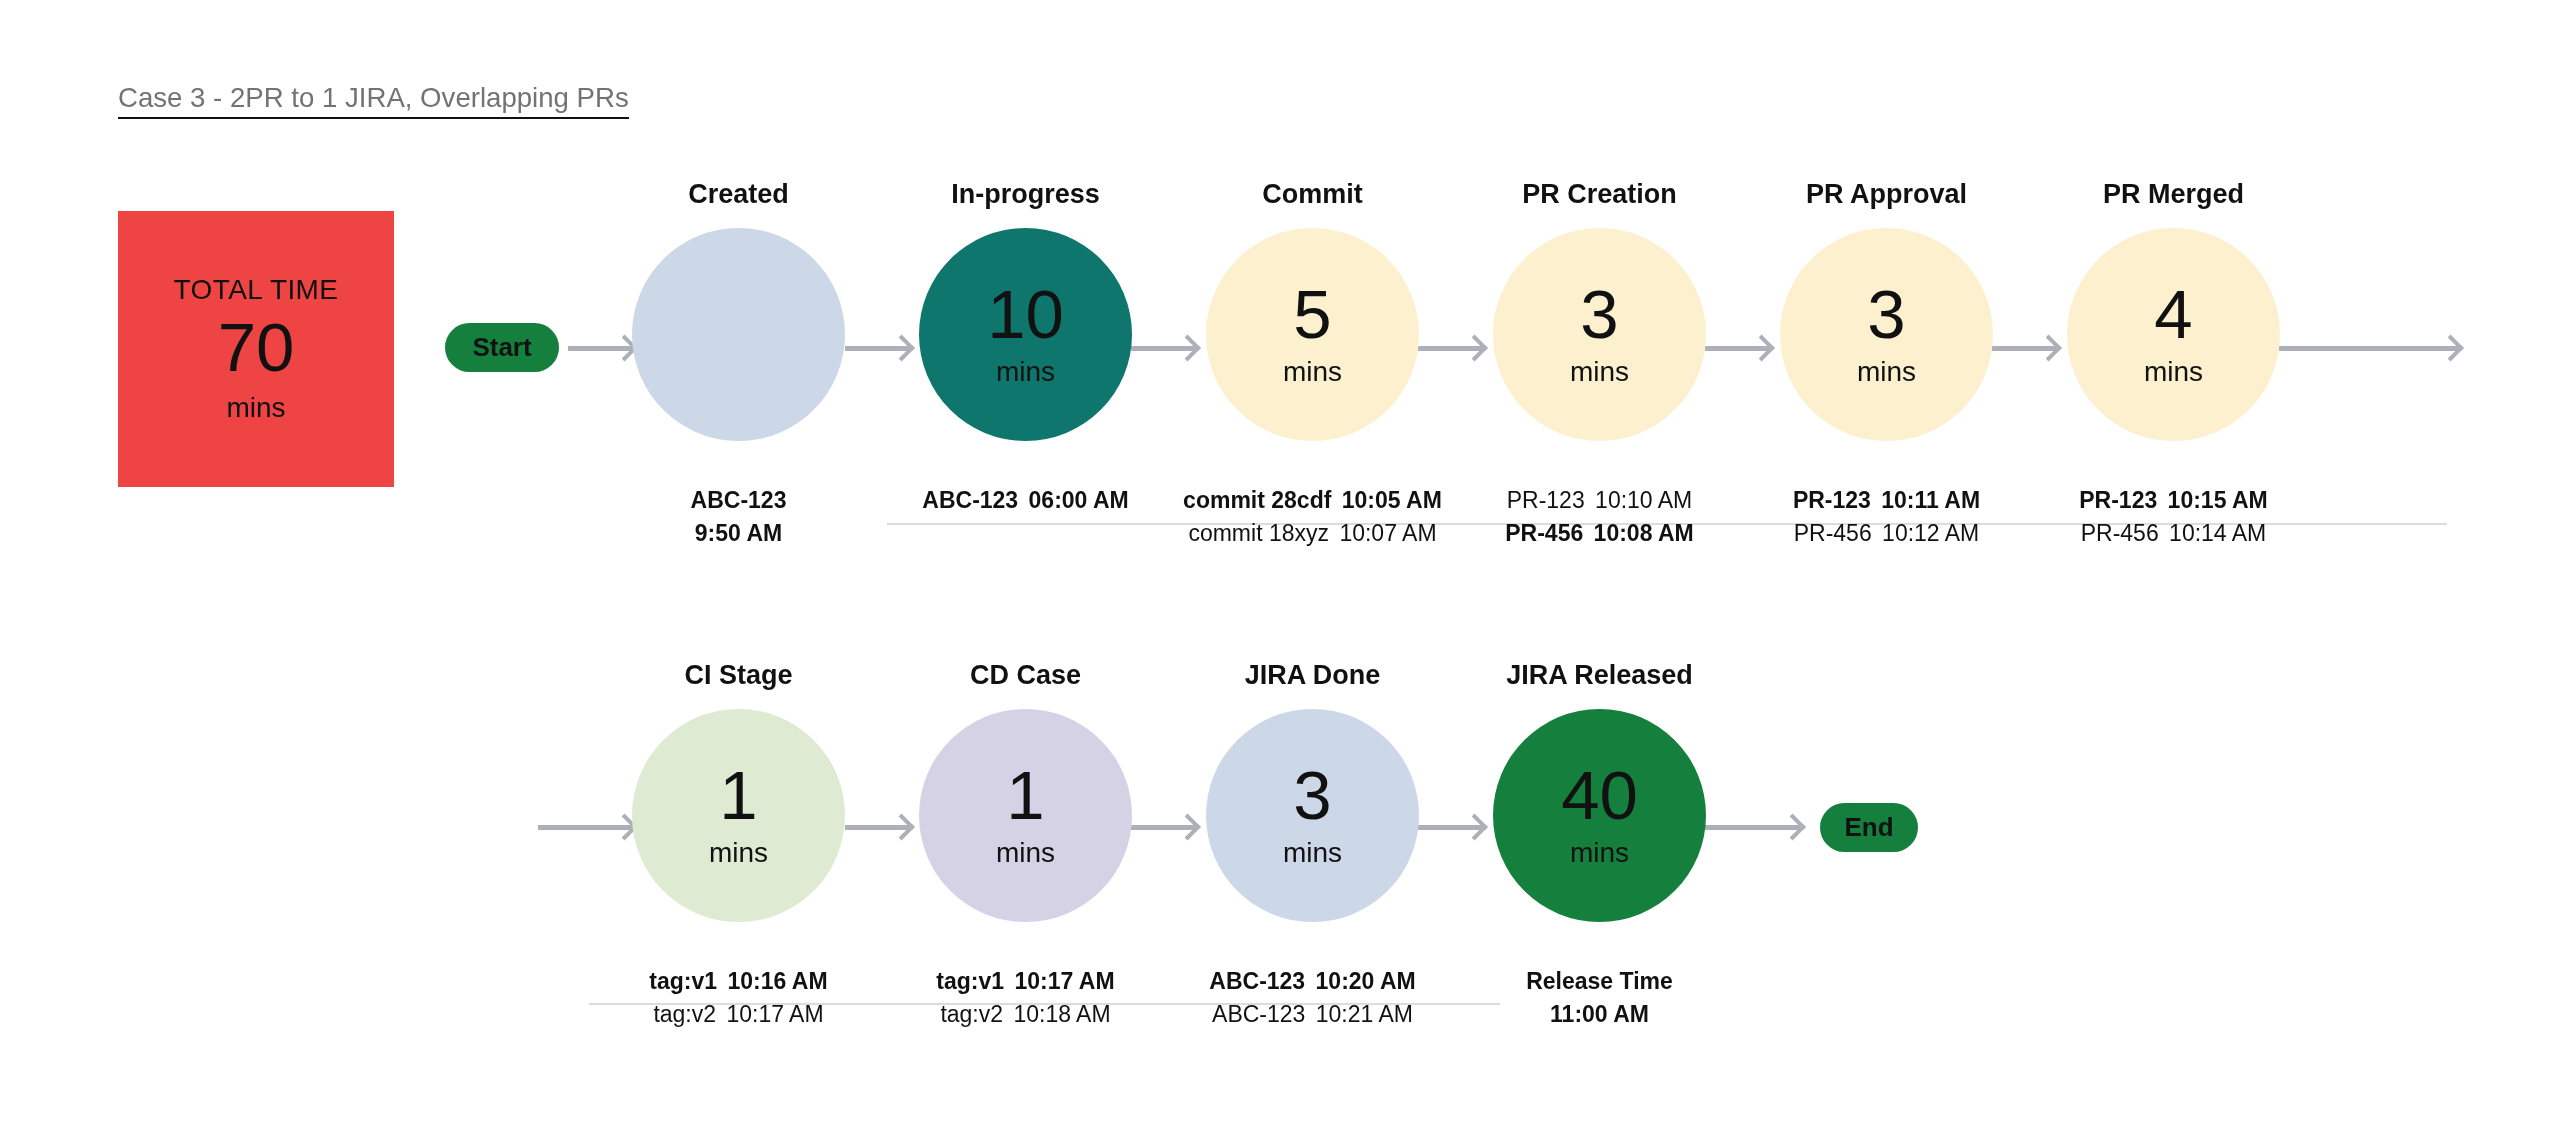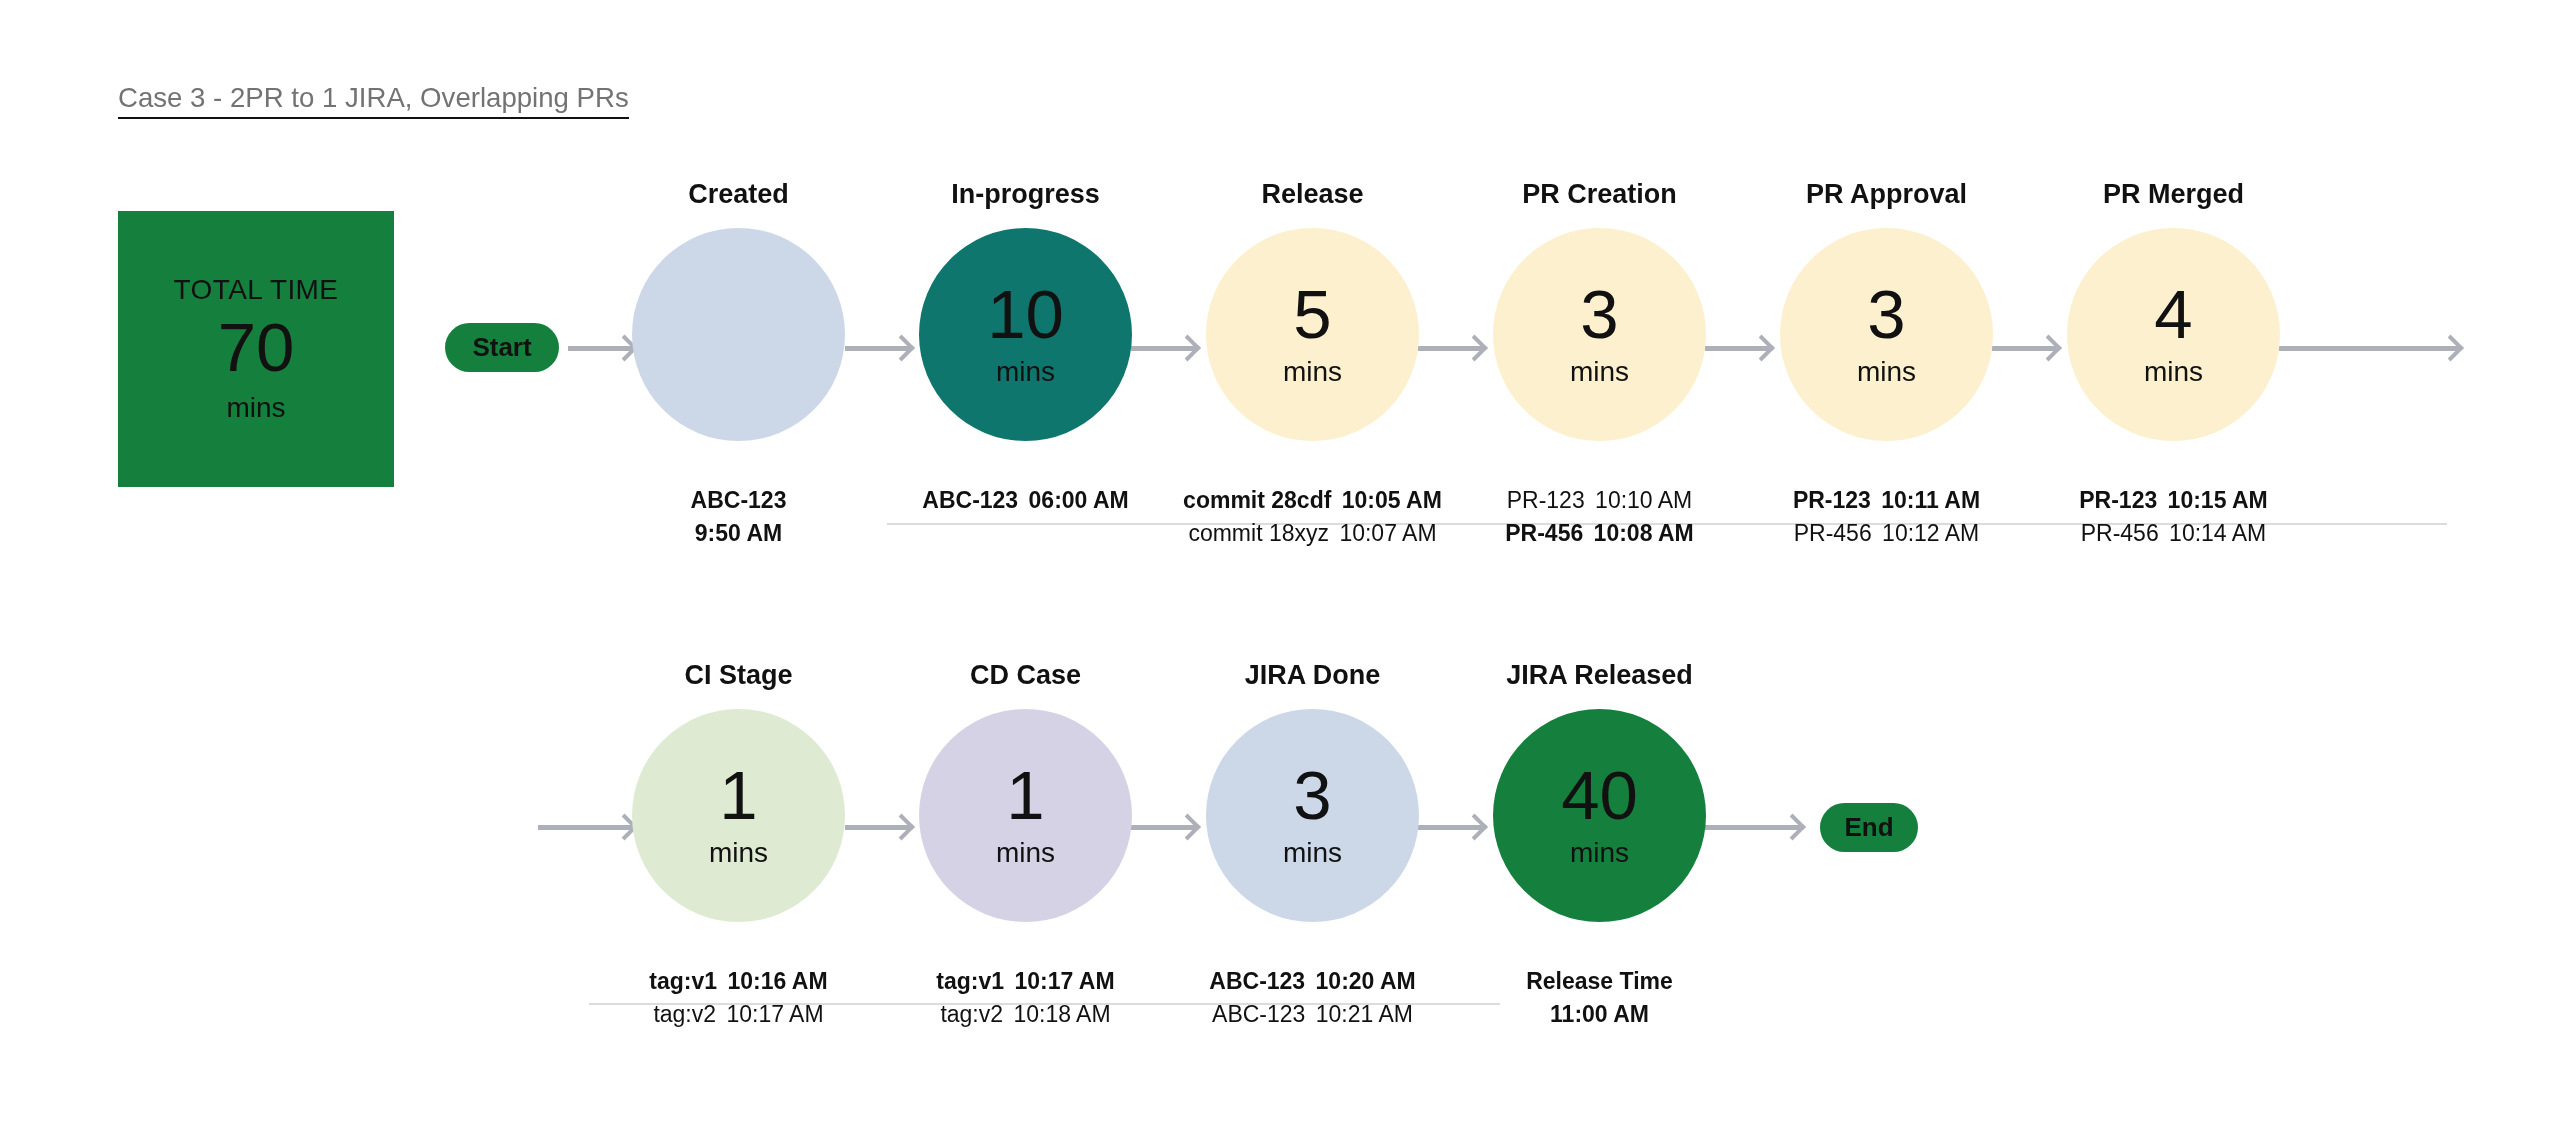--- a/index.html
+++ b/index.html
@@ -30,21 +30,21 @@
     white-space: nowrap;
   }
 
   
   #total-time-card {
     position: absolute;
     left: 118px;
     top: 211px;
     width: 276px;
     height: 276px;
-    background: #15803d;
+    background: #ef4444;
     display: flex;
     flex-direction: column;
     align-items: center;
     justify-content: center;
     box-sizing: border-box;
   }
   #total-time-card .tt-label {
     font-size: 28px;
     letter-spacing: 0.4px;
     color: #111;
@@ -188,21 +188,21 @@
 
 <div class="node" style="left:919px; top:179px;">
   <div class="node-title">In-progress</div>
   <div class="circle" style="margin-top:18px; background:#0f766e;">
     <div class="num">10</div>
     <div class="unit">mins</div>
   </div>
 </div>
 
 <div class="node" style="left:1206px; top:179px;">
-  <div class="node-title">Release</div>
+  <div class="node-title">Commit</div>
   <div class="circle" style="margin-top:18px; background:#fcf0cf;">
     <div class="num">5</div>
     <div class="unit">mins</div>
   </div>
 </div>
 
 <div class="node" style="left:1493px; top:179px;">
   <div class="node-title">PR Creation</div>
   <div class="circle" style="margin-top:18px; background:#fcf0cf;">
     <div class="num">3</div>

